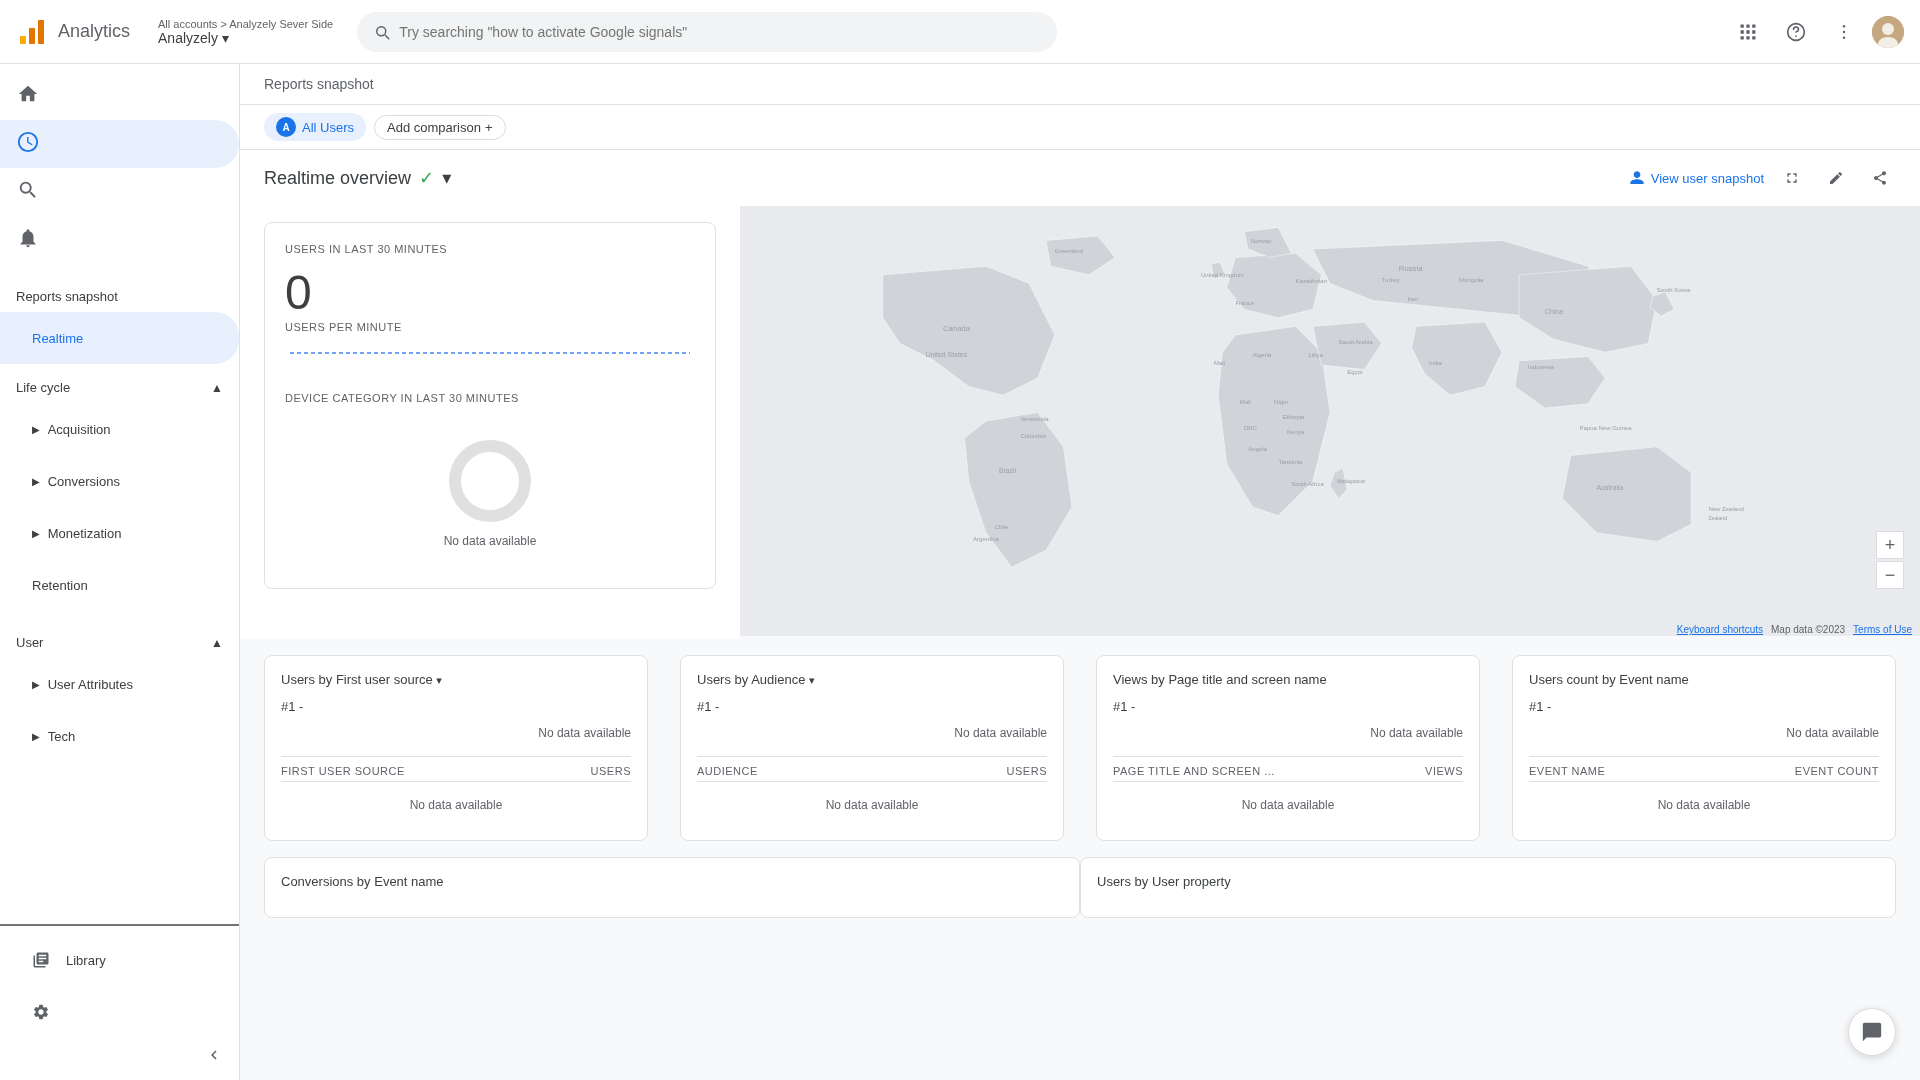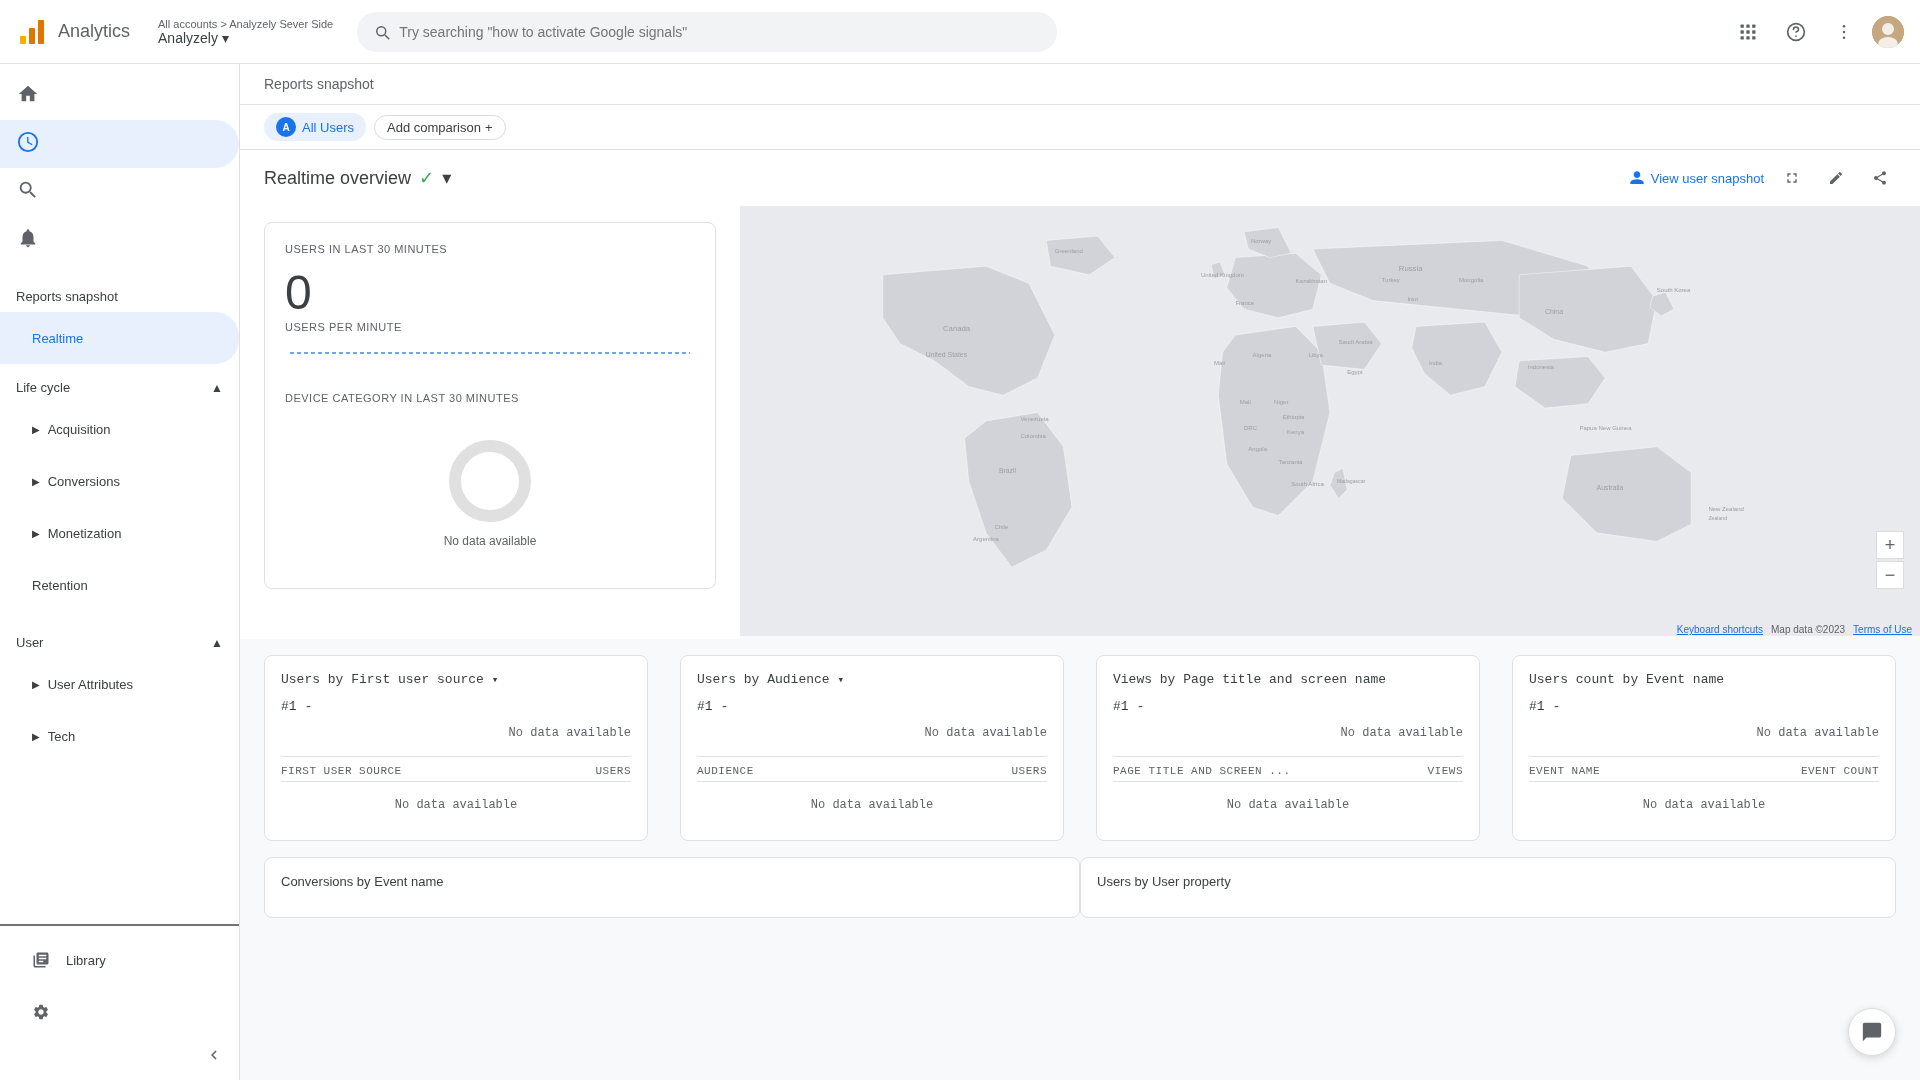--- a/index.html
+++ b/index.html
@@ -143,21 +143,21 @@
       cursor: pointer; font-size: 18px; color: #5f6368;
     }
     .map-footer {
       position: absolute; bottom: 4px; right: 8px;
       font-size: 10px; color: #5f6368; display: flex; gap: 8px; margin-top: 10px;
     }
 
     
     .cards-row {
       display: grid; grid-template-columns: repeat(4, 1fr); gap: 32px;
-      padding: 16px 24px; background: #f8f9fa; font-family: Liberation Mono, monospace;
+      padding: 16px 24px; background: #f8f9fa;
     }
     .stat-card {
       background: #fff; border: 1px solid #e0e0e0; border-radius: 8px; padding: 16px;
     }
     .card-title { font-size: 13px; color: #3c4043; margin-bottom: 12px; font-weight: 500; }
     .card-rank { font-size: 13px; color: #3c4043; margin-bottom: 4px; }
     .card-no-data-small { font-size: 12px; color: #5f6368; text-align: right; padding: 8px 0; }
     .card-divider { border: none; border-top: 1px solid #e0e0e0; margin: 8px 0; }
     .card-table-header {
       display: flex; justify-content: space-between;

